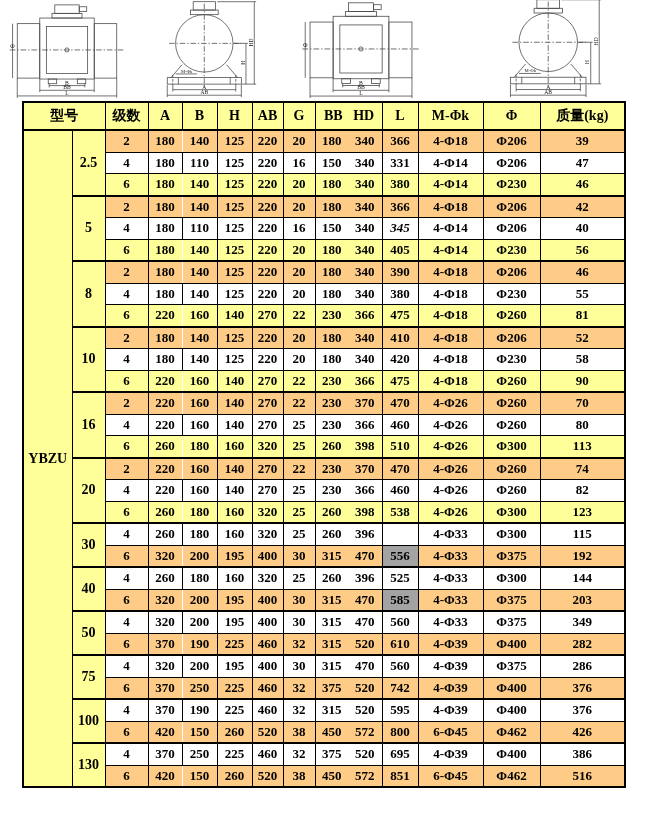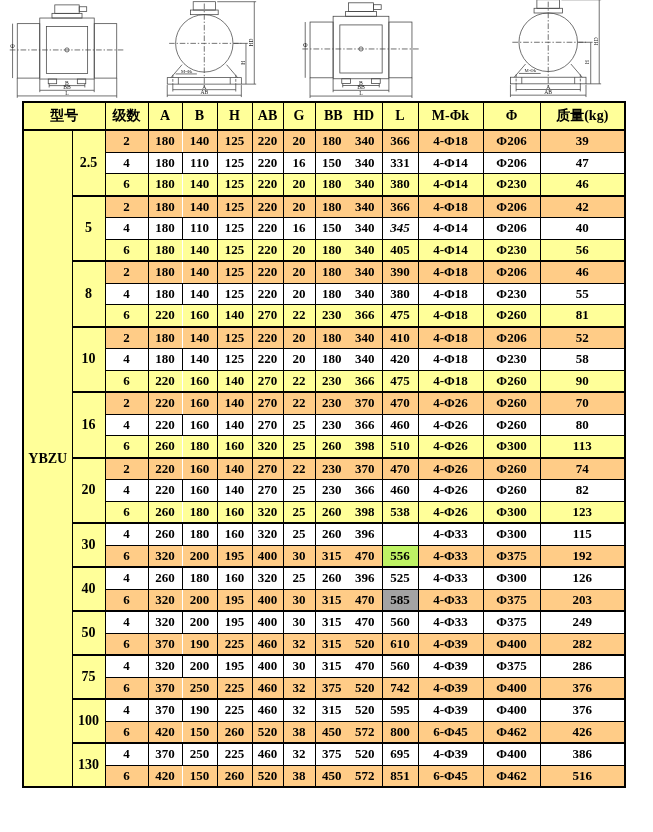--- a/index.html
+++ b/index.html
@@ -463,39 +463,39 @@
         </tr>
         <tr>
           <td class="c-poles" style="background: rgb(255, 204, 135);">6</td>
           <td class="c-a" style="background: rgb(255, 204, 135); border-right-color: rgb(255, 255, 255);">320</td>
           <td class="c-b" style="background: rgb(255, 204, 135);">200</td>
           <td class="c-h" style="background: rgb(255, 204, 135);">195</td>
           <td class="c-ab" style="background: rgb(255, 204, 135);">400</td>
           <td class="c-g" style="background: rgb(255, 204, 135);">30</td>
           <td class="c-bb" style="background: rgb(255, 204, 135);">315</td>
           <td class="c-hd" style="background: rgb(255, 204, 135);">470</td>
-          <td class="c-l" style="background: #bef264;">556</td>
+          <td class="c-l" style="background: #a3a3a3;">556</td>
           <td class="c-mk" style="background: rgb(255, 204, 135);">4-Φ33</td>
           <td class="c-phi" style="background: rgb(255, 204, 135);">Φ375</td>
           <td class="c-mass" style="background: rgb(255, 204, 135);">192</td>
         </tr>
         <tr class="group-start">
           <td rowspan="2" class="group-cell">40</td>
           <td class="c-poles" style="background: rgb(255, 255, 255);">4</td>
           <td class="c-a" style="background: rgb(255, 255, 255);">260</td>
           <td class="c-b" style="background: rgb(255, 255, 255);">180</td>
           <td class="c-h" style="background: rgb(255, 255, 255);">160</td>
           <td class="c-ab" style="background: rgb(255, 255, 255);">320</td>
           <td class="c-g" style="background: rgb(255, 255, 255);">25</td>
           <td class="c-bb" style="background: rgb(255, 255, 255);">260</td>
           <td class="c-hd" style="background: rgb(255, 255, 255);">396</td>
           <td class="c-l" style="background: rgb(255, 255, 255);">525</td>
           <td class="c-mk" style="background: rgb(255, 255, 255);">4-Φ33</td>
           <td class="c-phi" style="background: rgb(255, 255, 255);">Φ300</td>
-          <td class="c-mass" style="background: rgb(255, 255, 255);">126</td>
+          <td class="c-mass" style="background: rgb(255, 255, 255);">144</td>
         </tr>
         <tr>
           <td class="c-poles" style="background: rgb(255, 204, 135);">6</td>
           <td class="c-a" style="background: rgb(255, 204, 135); border-right-color: rgb(255, 255, 255);">320</td>
           <td class="c-b" style="background: rgb(255, 204, 135);">200</td>
           <td class="c-h" style="background: rgb(255, 204, 135);">195</td>
           <td class="c-ab" style="background: rgb(255, 204, 135);">400</td>
           <td class="c-g" style="background: rgb(255, 204, 135);">30</td>
           <td class="c-bb" style="background: rgb(255, 204, 135);">315</td>
           <td class="c-hd" style="background: rgb(255, 204, 135);">470</td>
@@ -510,21 +510,21 @@
           <td class="c-a" style="background: rgb(255, 255, 255);">320</td>
           <td class="c-b" style="background: rgb(255, 255, 255);">200</td>
           <td class="c-h" style="background: rgb(255, 255, 255);">195</td>
           <td class="c-ab" style="background: rgb(255, 255, 255);">400</td>
           <td class="c-g" style="background: rgb(255, 255, 255);">30</td>
           <td class="c-bb" style="background: rgb(255, 255, 255);">315</td>
           <td class="c-hd" style="background: rgb(255, 255, 255);">470</td>
           <td class="c-l" style="background: rgb(255, 255, 255);">560</td>
           <td class="c-mk" style="background: rgb(255, 255, 255);">4-Φ33</td>
           <td class="c-phi" style="background: rgb(255, 255, 255);">Φ375</td>
-          <td class="c-mass" style="background: rgb(255, 255, 255);">249</td>
+          <td class="c-mass" style="background: rgb(255, 255, 255);">349</td>
         </tr>
         <tr>
           <td class="c-poles" style="background: rgb(255, 204, 135);">6</td>
           <td class="c-a" style="background: rgb(255, 204, 135); border-right-color: rgb(255, 255, 255);">370</td>
           <td class="c-b" style="background: rgb(255, 204, 135);">190</td>
           <td class="c-h" style="background: rgb(255, 204, 135);">225</td>
           <td class="c-ab" style="background: rgb(255, 204, 135);">460</td>
           <td class="c-g" style="background: rgb(255, 204, 135);">32</td>
           <td class="c-bb" style="background: rgb(255, 204, 135);">315</td>
           <td class="c-hd" style="background: rgb(255, 204, 135);">520</td>

